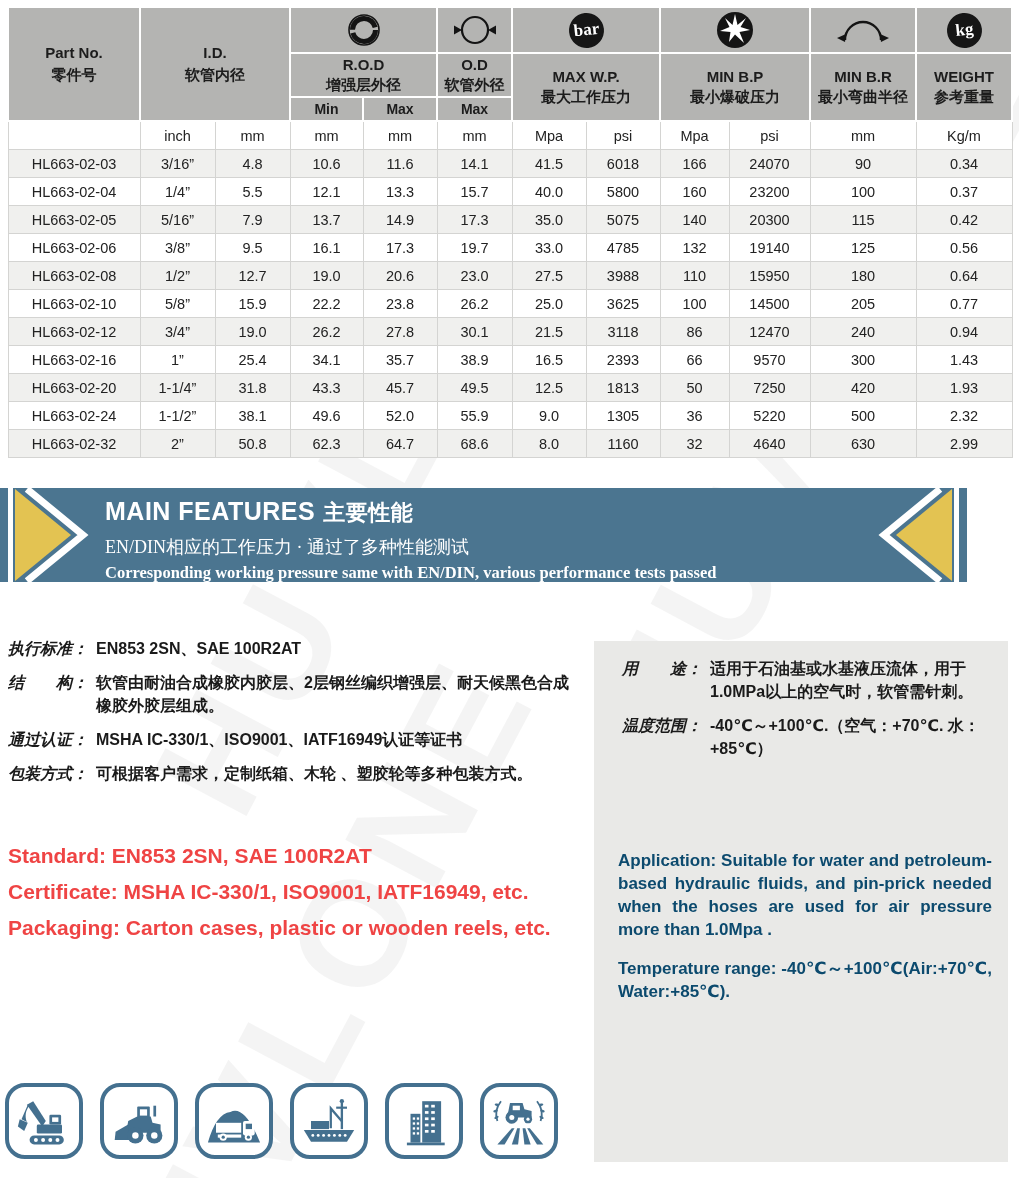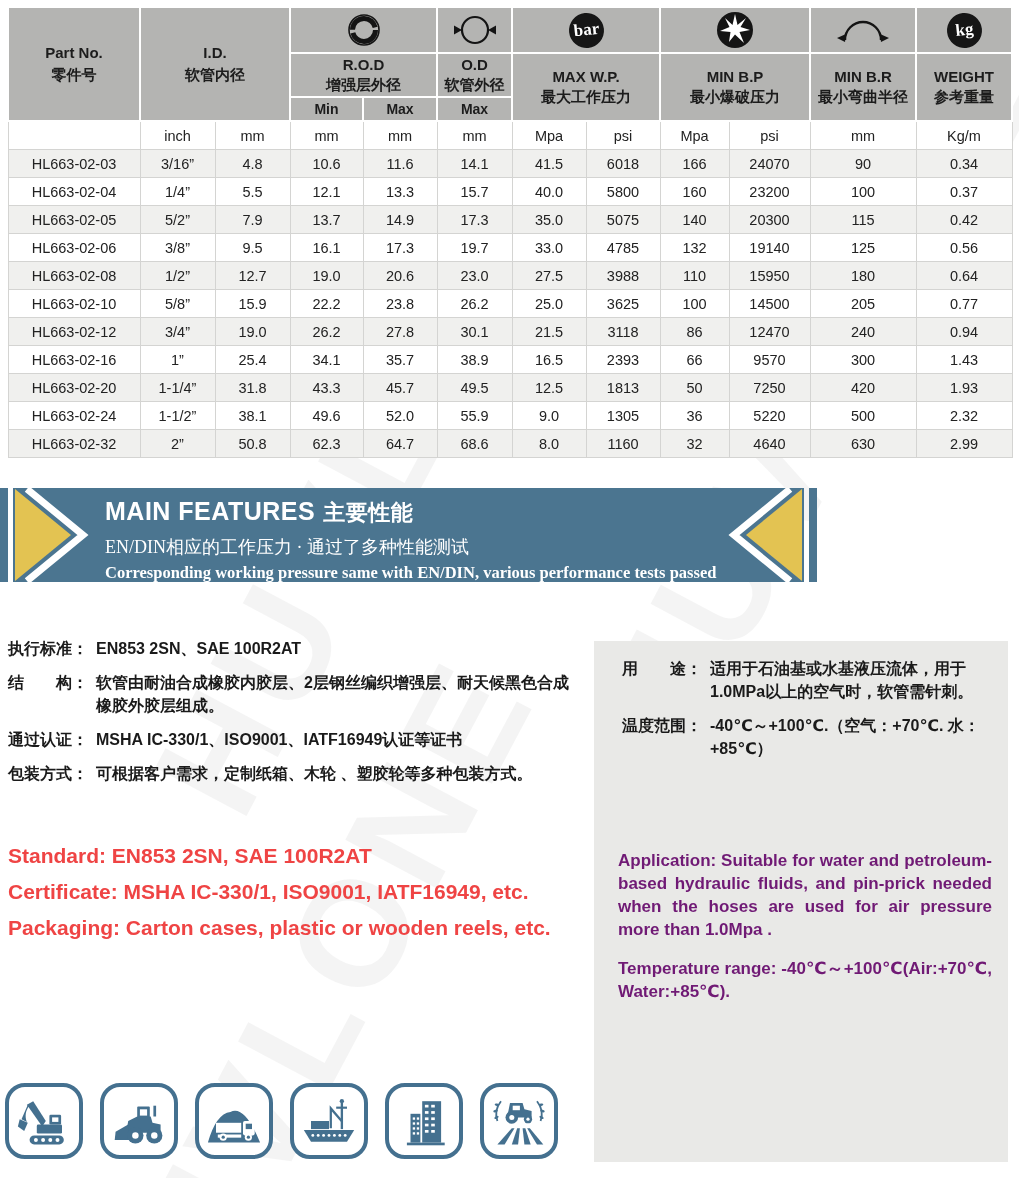--- a/index.html
+++ b/index.html
@@ -31,43 +31,43 @@
   td.sub{font-size:14px;}
   tr.units-row td{background:#fff;border:1px solid #d4d4d2;height:27px;font-size:14.5px;font-weight:normal;color:#222;}
   tbody td{border:1px solid #d4d4d2;height:27px;font-size:14.5px;color:#222;background:#fff;}
   tbody tr:nth-child(odd) td{background:var(--row-alt,#f0f0ee);}
   .badge{display:inline-block;width:35px;height:35px;border-radius:50%;background:#161616;
     color:#fff;font-family:"Liberation Serif","DejaVu Serif",serif;font-weight:bold;
     font-size:17px;line-height:34px;transform:rotate(-6deg);}
   td.icn svg{vertical-align:middle;}
 
   
-  .banner{position:absolute;left:0;top:488px;width:817px;height:94px;z-index:1;}
+  .banner{position:absolute;left:0;top:488px;width:967px;height:94px;z-index:1;}
   .strip{position:absolute;top:0;width:8px;height:94px;background:var(--banner-blue,#4b7590);}
   .strip-l{left:0;} .strip-r{right:0;}
   .banner-main{position:absolute;left:13px;right:13px;top:0;bottom:0;background:var(--banner-blue,#4b7590);}
   .deco{position:absolute;top:0;height:94px;}
   .deco-l{left:0;} .deco-r{right:0;}
   .banner-text{position:absolute;left:92px;top:9px;color:#fff;}
   .b-title{font-size:25px;font-weight:bold;letter-spacing:0.5px;}
   .b-title .cn{font-size:22px;margin-left:8px;}
   .b-sub-cn{font-family:"Liberation Serif","DejaVu Serif",serif;font-size:18px;margin-top:7px;}
   .b-sub-en{font-family:"Liberation Serif","DejaVu Serif",serif;font-size:16.5px;font-weight:bold;margin-top:4px;}
 
   
   .cn-specs{position:absolute;left:8px;top:637px;width:575px;z-index:1;}
   .spec-row{display:flex;margin-bottom:11px;font-size:16px;line-height:23px;font-weight:bold;color:#1a1a1a;}
-  .spec-label{flex:0 0 88px;}
+  .spec-label{flex:0 0 88px;font-style:italic;}
   .spec-text{flex:1;}
 
   .gray-panel{position:absolute;left:594px;top:641px;width:414px;height:521px;
     background:var(--panel-gray,#e9e9e7);z-index:1;}
   .panel-cn{position:absolute;left:28px;right:14px;top:16px;}
   .panel-en{position:absolute;left:24px;right:16px;top:208px;}
-  .panel-en p{margin:0 0 16px;font-size:17px;line-height:23px;font-weight:600;text-align:justify;color:#701a75;}
+  .panel-en p{margin:0 0 16px;font-size:17px;line-height:23px;font-weight:600;text-align:justify;color:#0c4a6e;}
 
   .en-specs{position:absolute;left:8px;top:845px;width:570px;z-index:1;}
   .en-specs p{margin:0 0 14px;font-size:21px;line-height:22px;font-weight:600;text-align:justify;color:#ef4444;}
 
   
   .app-icons{position:absolute;left:5px;top:1083px;display:flex;gap:17px;z-index:1;}
   .app-box{box-sizing:border-box;width:78px;height:76px;border:4px solid var(--icon-blue,#44708f);
     border-radius:20px;display:flex;align-items:center;justify-content:center;background:#fff;}
   .app-box svg{display:block;}
   .g{fill:var(--icon-blue,#44708f);}
@@ -193,21 +193,21 @@
           <td>15.7</td>
           <td>40.0</td>
           <td>5800</td>
           <td>160</td>
           <td>23200</td>
           <td>100</td>
           <td>0.37</td>
         </tr>
         <tr>
           <td>HL663-02-05</td>
-          <td>5/2”</td>
+          <td>5/16”</td>
           <td>7.9</td>
           <td>13.7</td>
           <td>14.9</td>
           <td>17.3</td>
           <td>35.0</td>
           <td>5075</td>
           <td>140</td>
           <td>20300</td>
           <td>115</td>
           <td>0.42</td>

